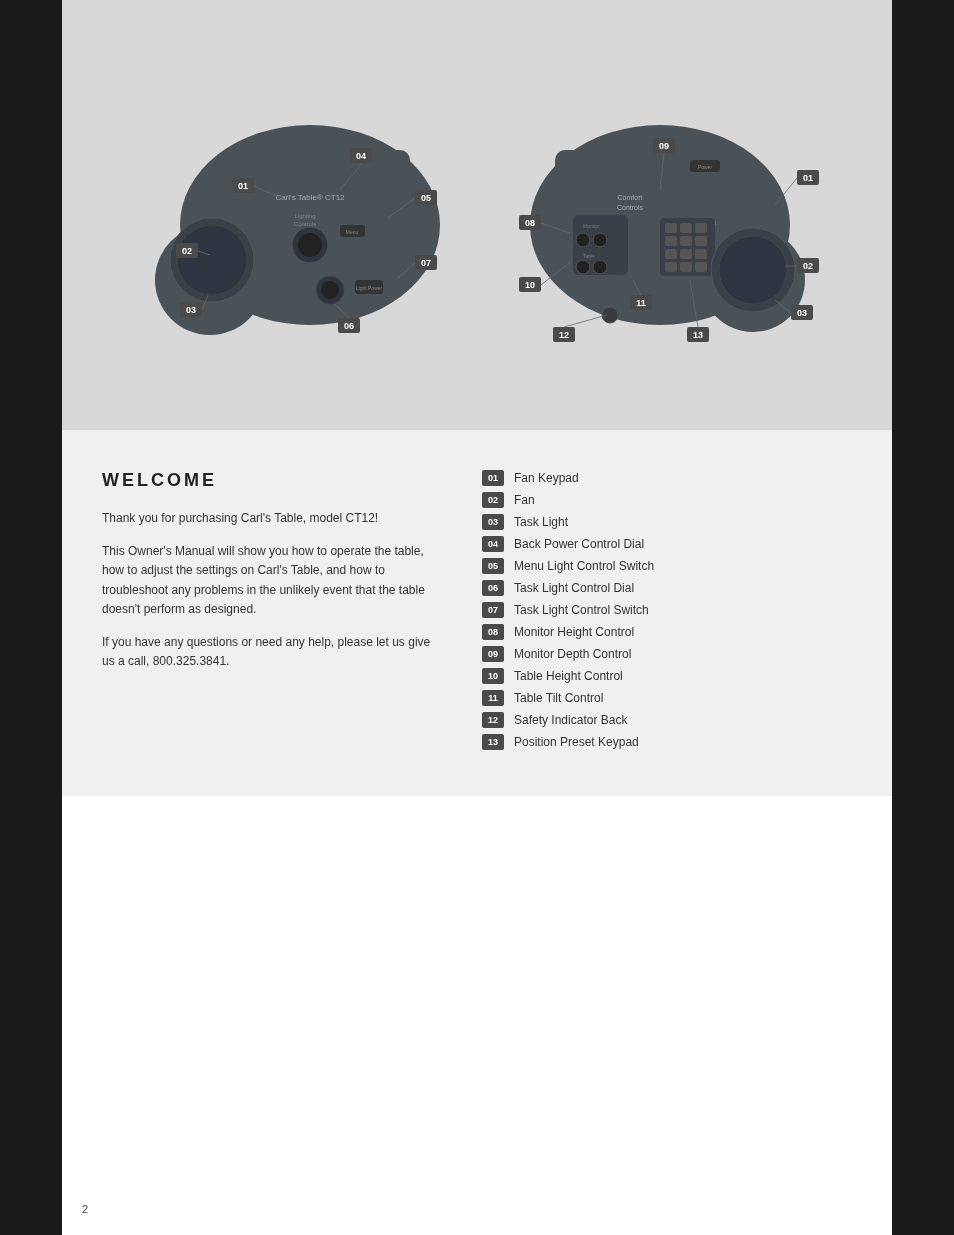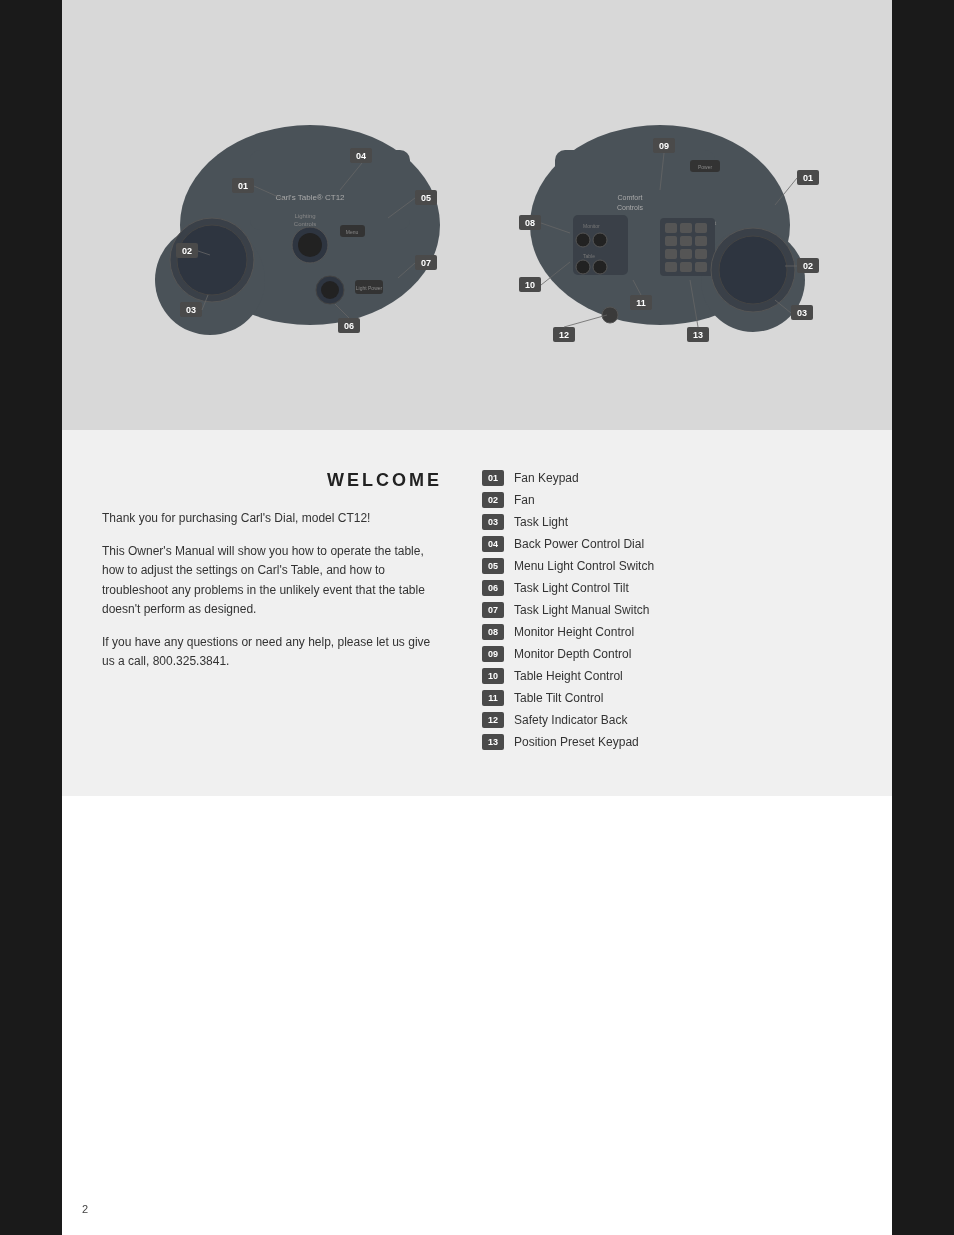--- a/index.html
+++ b/index.html
@@ -64,21 +64,20 @@
       flex: 1;
     }
 
     .section-title {
       font-size: 18px;
       font-weight: bold;
       letter-spacing: 3px;
       margin-bottom: 18px;
       color: #222;
       text-transform: uppercase;
-      text-align: right;
     }
 
     .welcome-text {
       font-size: 12px;
       line-height: 1.6;
       color: #333;
       margin-bottom: 14px;
     }
 
     .toc-list {
@@ -283,21 +282,21 @@
         <line x1="193" y1="257" x2="185" y2="210" stroke="#666" stroke-width="0.8"></line>
       </svg>
     </div>
 
   </div>
 
   <div class="bottom-content">
 
     <div class="welcome-section">
       <h2 class="section-title">WELCOME</h2>
-      <p class="welcome-text">Thank you for purchasing Carl's Dial, model CT12!</p>
+      <p class="welcome-text">Thank you for purchasing Carl's Table, model CT12!</p>
       <p class="welcome-text">This Owner's Manual will show you how to operate the table, how to adjust the settings on Carl's Table, and how to troubleshoot any problems in the unlikely event that the table doesn't perform as designed.</p>
       <p class="welcome-text">If you have any questions or need any help, please let us give us a call, 800.325.3841.</p>
     </div>
 
     <div class="toc-section">
       <ul class="toc-list" id="toc-list">
       <li class="toc-item">
             <span class="toc-badge">01</span>
             <span>Fan Keypad</span>
           </li>
@@ -312,25 +311,25 @@
           <li class="toc-item">
             <span class="toc-badge">04</span>
             <span>Back Power Control Dial</span>
           </li>
           <li class="toc-item">
             <span class="toc-badge">05</span>
             <span>Menu Light Control Switch</span>
           </li>
           <li class="toc-item">
             <span class="toc-badge">06</span>
-            <span>Task Light Control Tilt</span>
+            <span>Task Light Control Dial</span>
           </li>
           <li class="toc-item">
             <span class="toc-badge">07</span>
-            <span>Task Light Manual Switch</span>
+            <span>Task Light Control Switch</span>
           </li>
           <li class="toc-item">
             <span class="toc-badge">08</span>
             <span>Monitor Height Control</span>
           </li>
           <li class="toc-item">
             <span class="toc-badge">09</span>
             <span>Monitor Depth Control</span>
           </li>
           <li class="toc-item">

